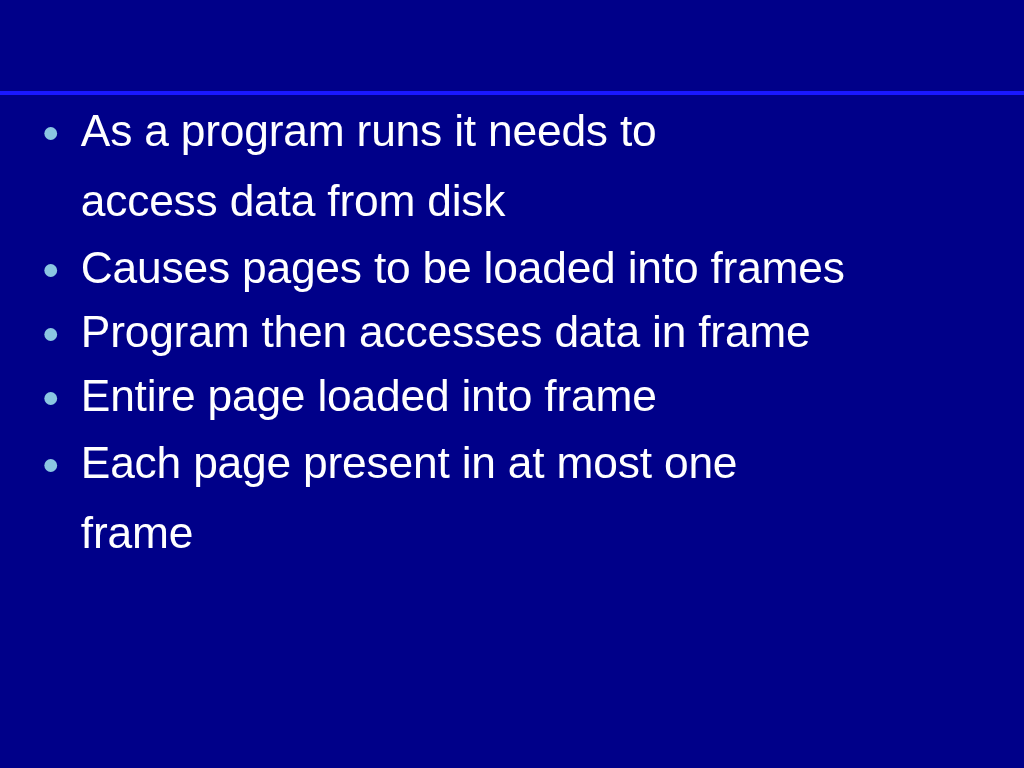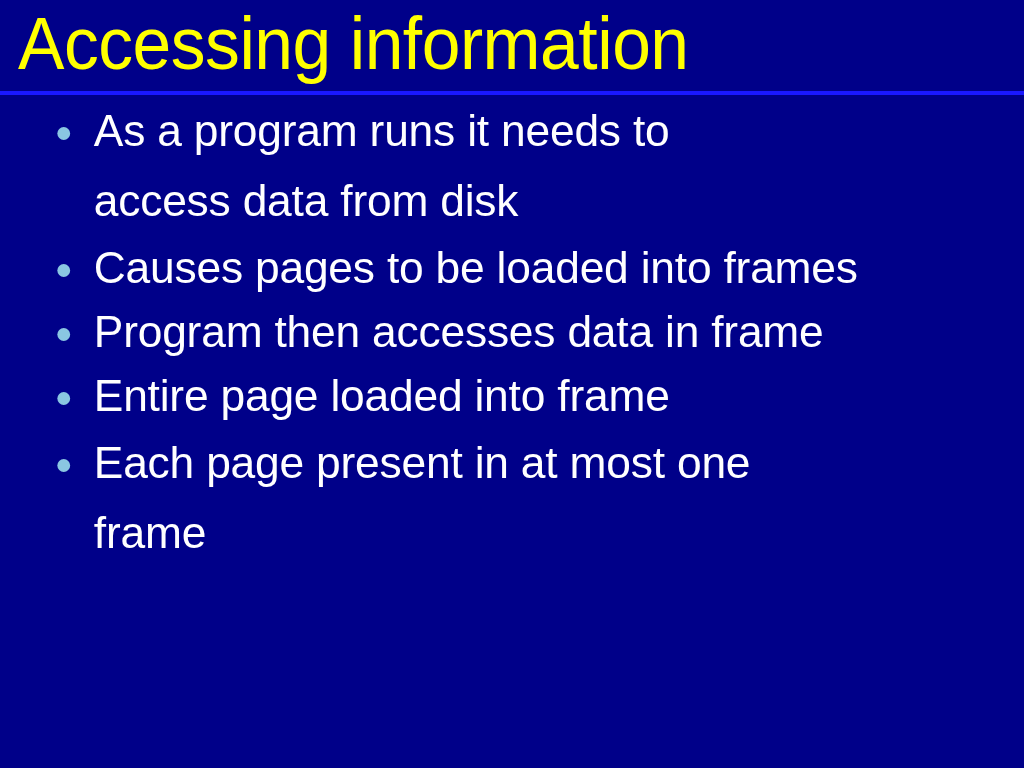--- a/index.html
+++ b/index.html
@@ -53,21 +53,21 @@
     left: 0;
     top: 91px;
     width: 1024px;
     height: 4px;
     background: #1a18ff;
   }
 
   
   .body-area {
     position: absolute;
-    left: 13px;
+    left: 0;
     top: 96px;
     width: 888px;
     height: 672px;
     border-radius: 7px;
   }
 
   ul.bullets {
     list-style: none;
     margin: 0;
     padding: 0;
@@ -107,23 +107,20 @@
 
   .bullet-text {
     display: block;
   }
 </style>
 </head>
 <body style="background: rgb(0, 0, 137);">
 
 <div class="slide" style="background: rgb(0, 0, 137);">
 
-  <div class="title-area">
-    <h1 class="slide-title" style="color: rgb(255, 255, 0);">Accessing information</h1>
-  </div>
 
   <div class="title-rule" style="background: rgb(26, 24, 255);"></div>
 
   <div class="body-area">
     <ul class="bullets">
 
       <li class="bullet-item wrapped">
         <span class="bullet-dot" style="background: rgb(138, 198, 226);"></span>
         <span class="bullet-text" style="color: rgb(255, 255, 255);">As a program runs it needs to access data from disk</span>
       </li>

